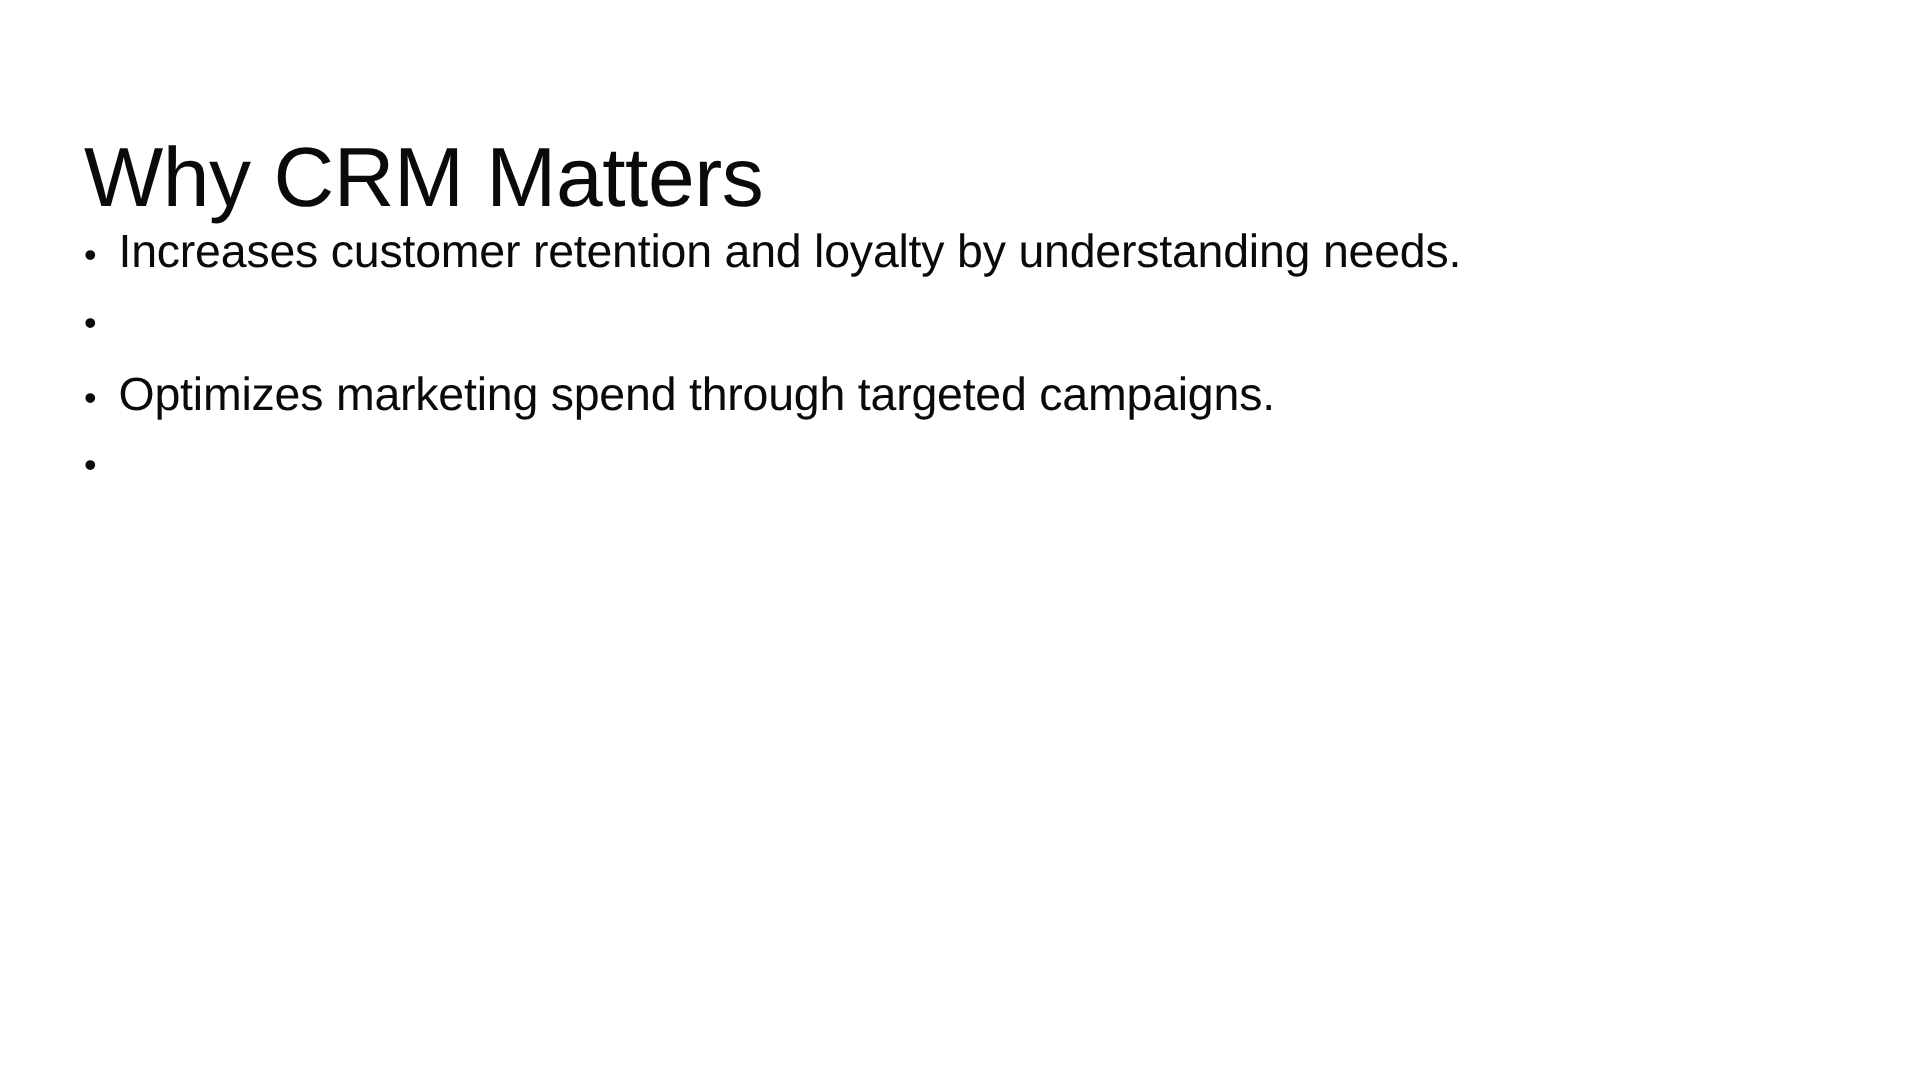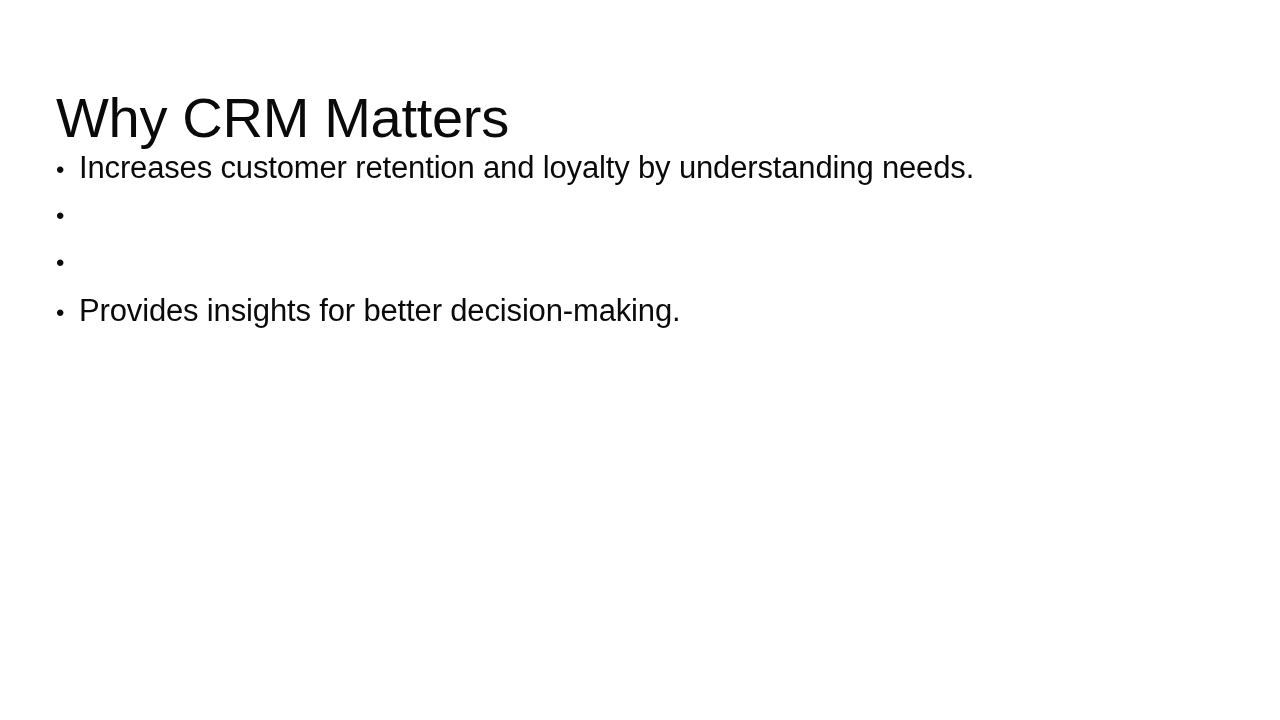--- a/index.html
+++ b/index.html
@@ -77,22 +77,22 @@
       <span class="bullet-marker">•</span>
       <span class="bullet-text">Increases customer retention and loyalty by understanding needs.</span>
     </li>
 
     <li class="bullet-item">
       <span class="bullet-marker">•</span>
     </li>
 
     <li class="bullet-item">
       <span class="bullet-marker">•</span>
+      <span class="bullet-text">Optimizes marketing spend through targeted campaigns.</span>
     </li>
 
     <li class="bullet-item">
       <span class="bullet-marker">•</span>
-      <span class="bullet-text">Provides insights for better decision-making.</span>
     </li>
 
   </ul>
 
 </div>
 
 </body></html>

